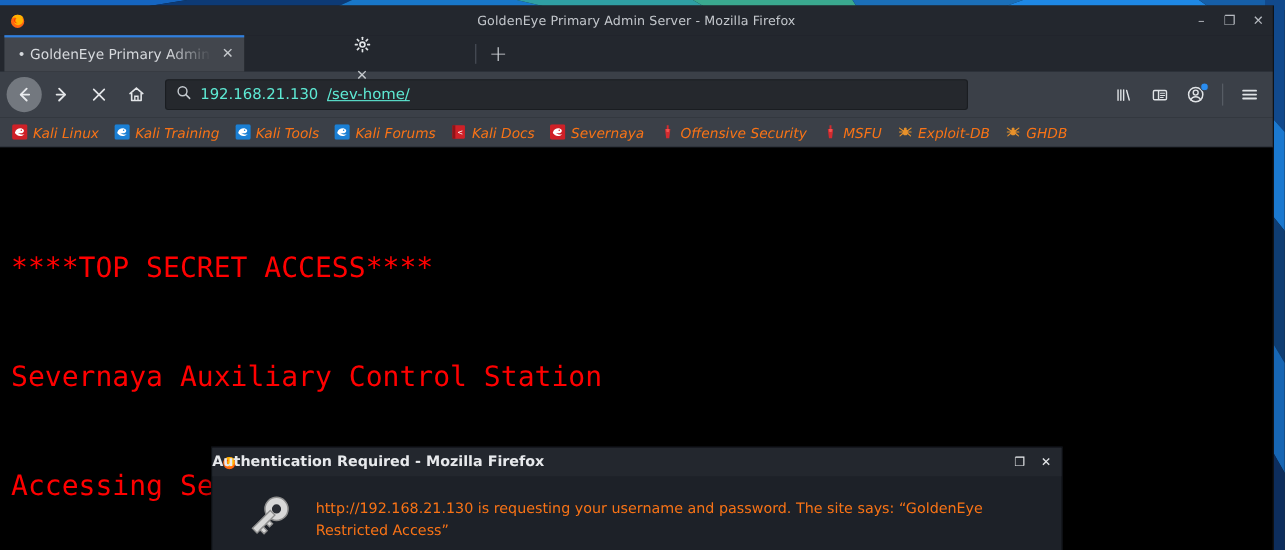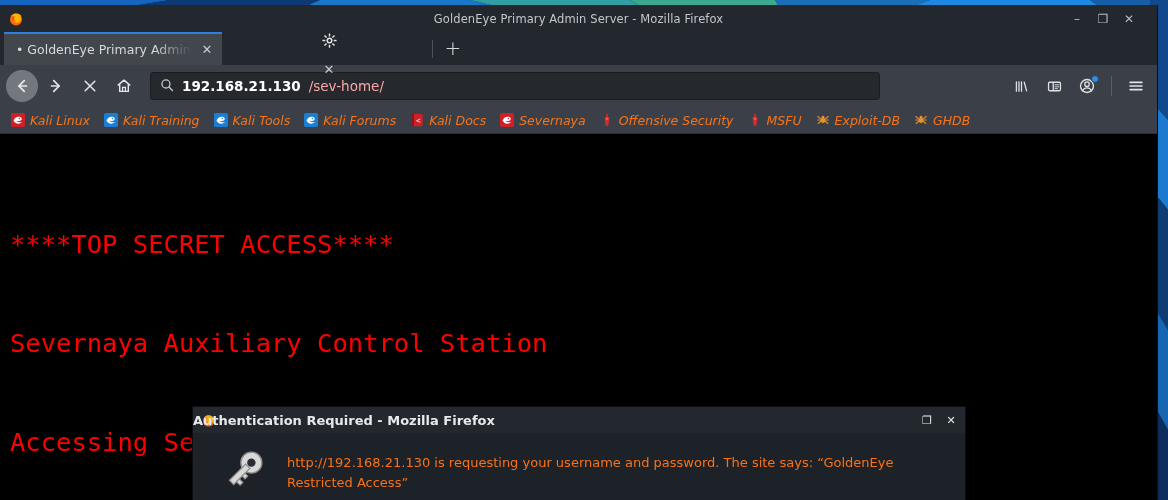--- a/index.html
+++ b/index.html
@@ -26,21 +26,21 @@
     display: flex; flex-direction: column;
     border-right: 1px solid #0c0e11;
   }
 
   
   #titlebar {
     height: 27px; min-height: 27px;
     background: #23272e;
     display: flex; align-items: center;
     position: relative;
-    padding: 0 16px 0 8px;
+    padding: 0 1px 0 8px;
   }
   #ff-logo-title { width: 16px; height: 16px; flex: 0 0 16px; }
   #window-title {
     position: absolute; left: 0; right: 0; text-align: center;
     font-size: 11.5px; color: #c3c7cc; letter-spacing: .1px;
     pointer-events: none;
   }
   #win-controls {
     margin-left: auto; display: flex; align-items: center;
     z-index: 3; position: relative; gap: 2px;
@@ -102,22 +102,22 @@
     display: flex; align-items: center; justify-content: center;
     color: #e3e5e8;
   }
   #nav-back { background: #73787f; color: #e9ebee; }
   #urlbar {
     flex: 0 0 730px; height: 28px; margin-left: 8px;
     background: #25282d; border: 1px solid #1a1d21; border-radius: 3px;
     display: flex; align-items: center; gap: 8px; padding: 0 9px;
     font-size: 13.5px;
   }
-  #url-text { color: #ffffff; white-space: nowrap; font-weight: bold; }
-  #url-path { color: #fca5a5; }
+  #url-text { color: #5eead4; white-space: nowrap; }
+  #url-path { color: #5eead4; text-decoration: underline; }
   #navbar-right {
     margin-left: auto; display: flex; align-items: center; gap: 3px;
   }
   .tb-icon {
     width: 30px; height: 30px;
     display: flex; align-items: center; justify-content: center;
     color: #e0e3e6; position: relative;
   }
   #account-badge {
     position: absolute; top: 4px; right: 3px;

